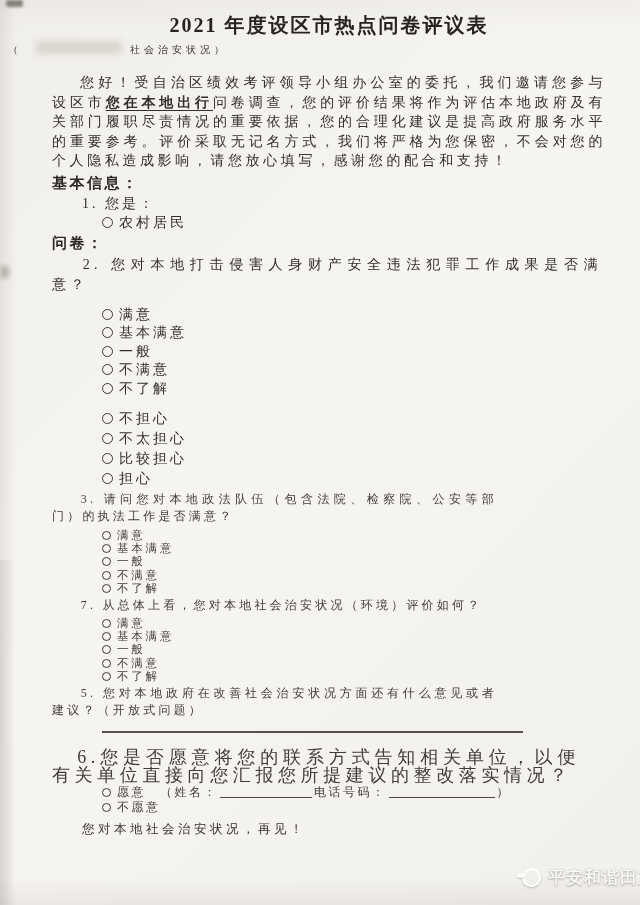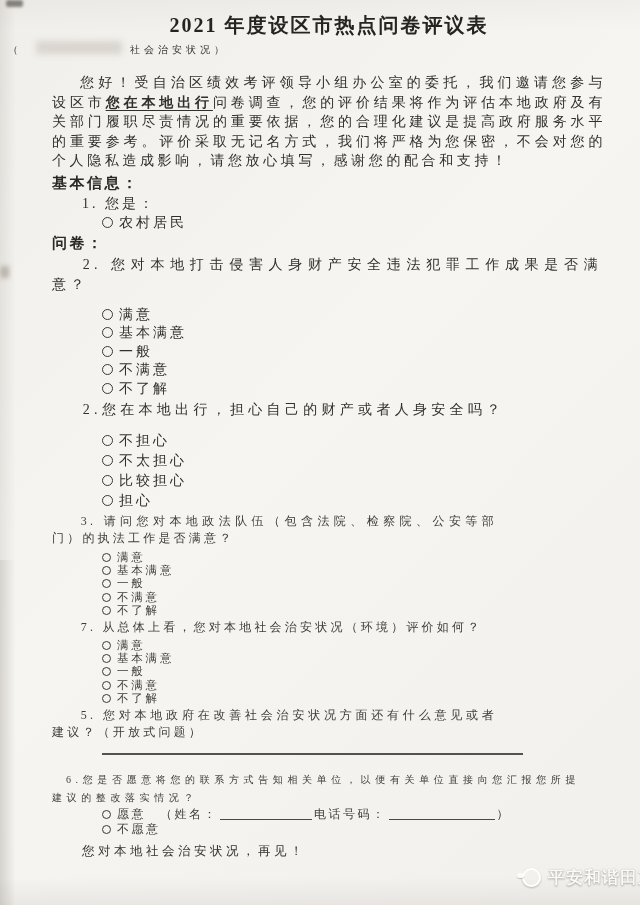--- a/index.html
+++ b/index.html
@@ -55,21 +55,21 @@
   .small-zone { color:#403d38; }
   .q-sm { margin:2px 46px 0 44px; max-width:445px; font-size:12px; letter-spacing:3.2px;
     line-height:17px; text-indent:2.4em; }
   .opts.sm { margin-top:4px; }
   .opts.sm .opt { margin-left:94px; line-height:13.2px; font-size:11.5px; letter-spacing:2.8px; }
   .opts.sm.pad { margin-top:3px; }
 
   .answer-line { margin:12px 0 0 94px; width:421px; height:0;
     border-bottom:2px solid #55524c; }
 
-  .q6 { margin-top:16px; max-width:528px; letter-spacing:4.6px; font-size:10px;
+  .q6 { margin-top:16px; max-width:528px; letter-spacing:4.6px; font-size:18px;
     line-height:17.5px; text-indent:1.4em; }
   .q6-line { margin-left:94px; line-height:16px; font-size:12px; letter-spacing:2.5px;
     white-space:nowrap; }
   .q6-line .paren { margin-left:14px; }
   .blank { display:inline-block; width:92px; height:11px; margin:0 2px;
     border-bottom:1.5px solid #4c4944; vertical-align:-2px; }
   .blank.wide { width:106px; }
   .q6-no { line-height:15px; }
 
   .closing { margin:6px 0 0 74px; font-size:12.5px; letter-spacing:3.5px; line-height:16px;
@@ -109,21 +109,20 @@
 
   <p class="q q-lg">2. 您对本地打击侵害人身财产安全违法犯罪工作成果是否满意？</p>
   <div class="opts lg tall gap">
     <div class="opt"><span class="radio lg"></span><span>满意</span></div>
     <div class="opt"><span class="radio lg"></span><span>基本满意</span></div>
     <div class="opt"><span class="radio lg"></span><span>一般</span></div>
     <div class="opt"><span class="radio lg"></span><span>不满意</span></div>
     <div class="opt"><span class="radio lg"></span><span>不了解</span></div>
   </div>
 
-  <p class="q q-lg q2">2.您在本地出行，担心自己的财产或者人身安全吗？</p>
   <div class="opts lg gap">
     <div class="opt"><span class="radio lg"></span><span>不担心</span></div>
     <div class="opt"><span class="radio lg"></span><span>不太担心</span></div>
     <div class="opt"><span class="radio lg"></span><span>比较担心</span></div>
     <div class="opt"><span class="radio lg"></span><span>担心</span></div>
   </div>
 
   <div class="small-zone">
     <p class="q q-sm">3. 请问您对本地政法队伍（包含法院、检察院、公安等部门）的执法工作是否满意？</p>
     <div class="opts sm">

